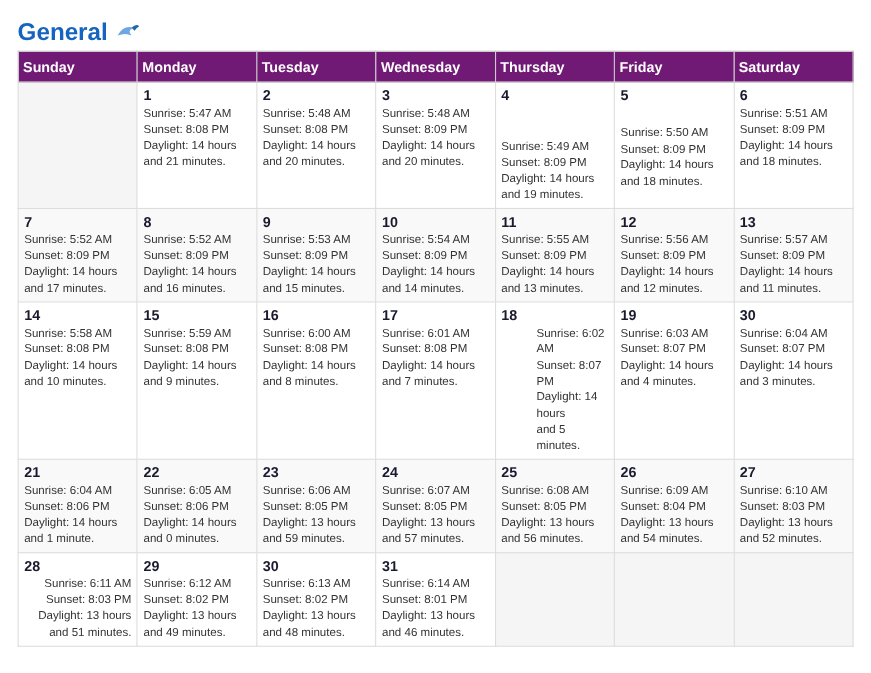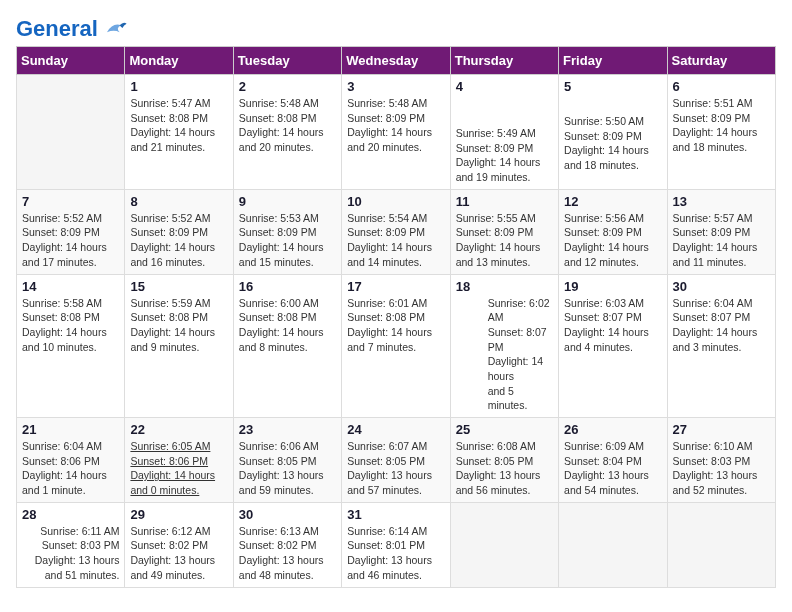--- a/index.html
+++ b/index.html
@@ -269,21 +269,21 @@
       <tr>
         <td>
           <span class="day-number">21</span>
           <div class="day-info" style="white-space: pre-line;">Sunrise: 6:04 AM
 Sunset: 8:06 PM
 Daylight: 14 hours
 and 1 minute.</div>
         </td>
         <td>
           <span class="day-number">22</span>
-          <div class="day-info" style="white-space: pre-line; text-decoration: underline;">Sunrise: 6:05 AM
+          <div class="day-info" style="white-space: pre-line;">Sunrise: 6:05 AM
 Sunset: 8:06 PM
 Daylight: 14 hours
 and 0 minutes.</div>
         </td>
         <td>
           <span class="day-number">23</span>
           <div class="day-info" style="white-space: pre-line;">Sunrise: 6:06 AM
 Sunset: 8:05 PM
 Daylight: 13 hours
 and 59 minutes.</div>

